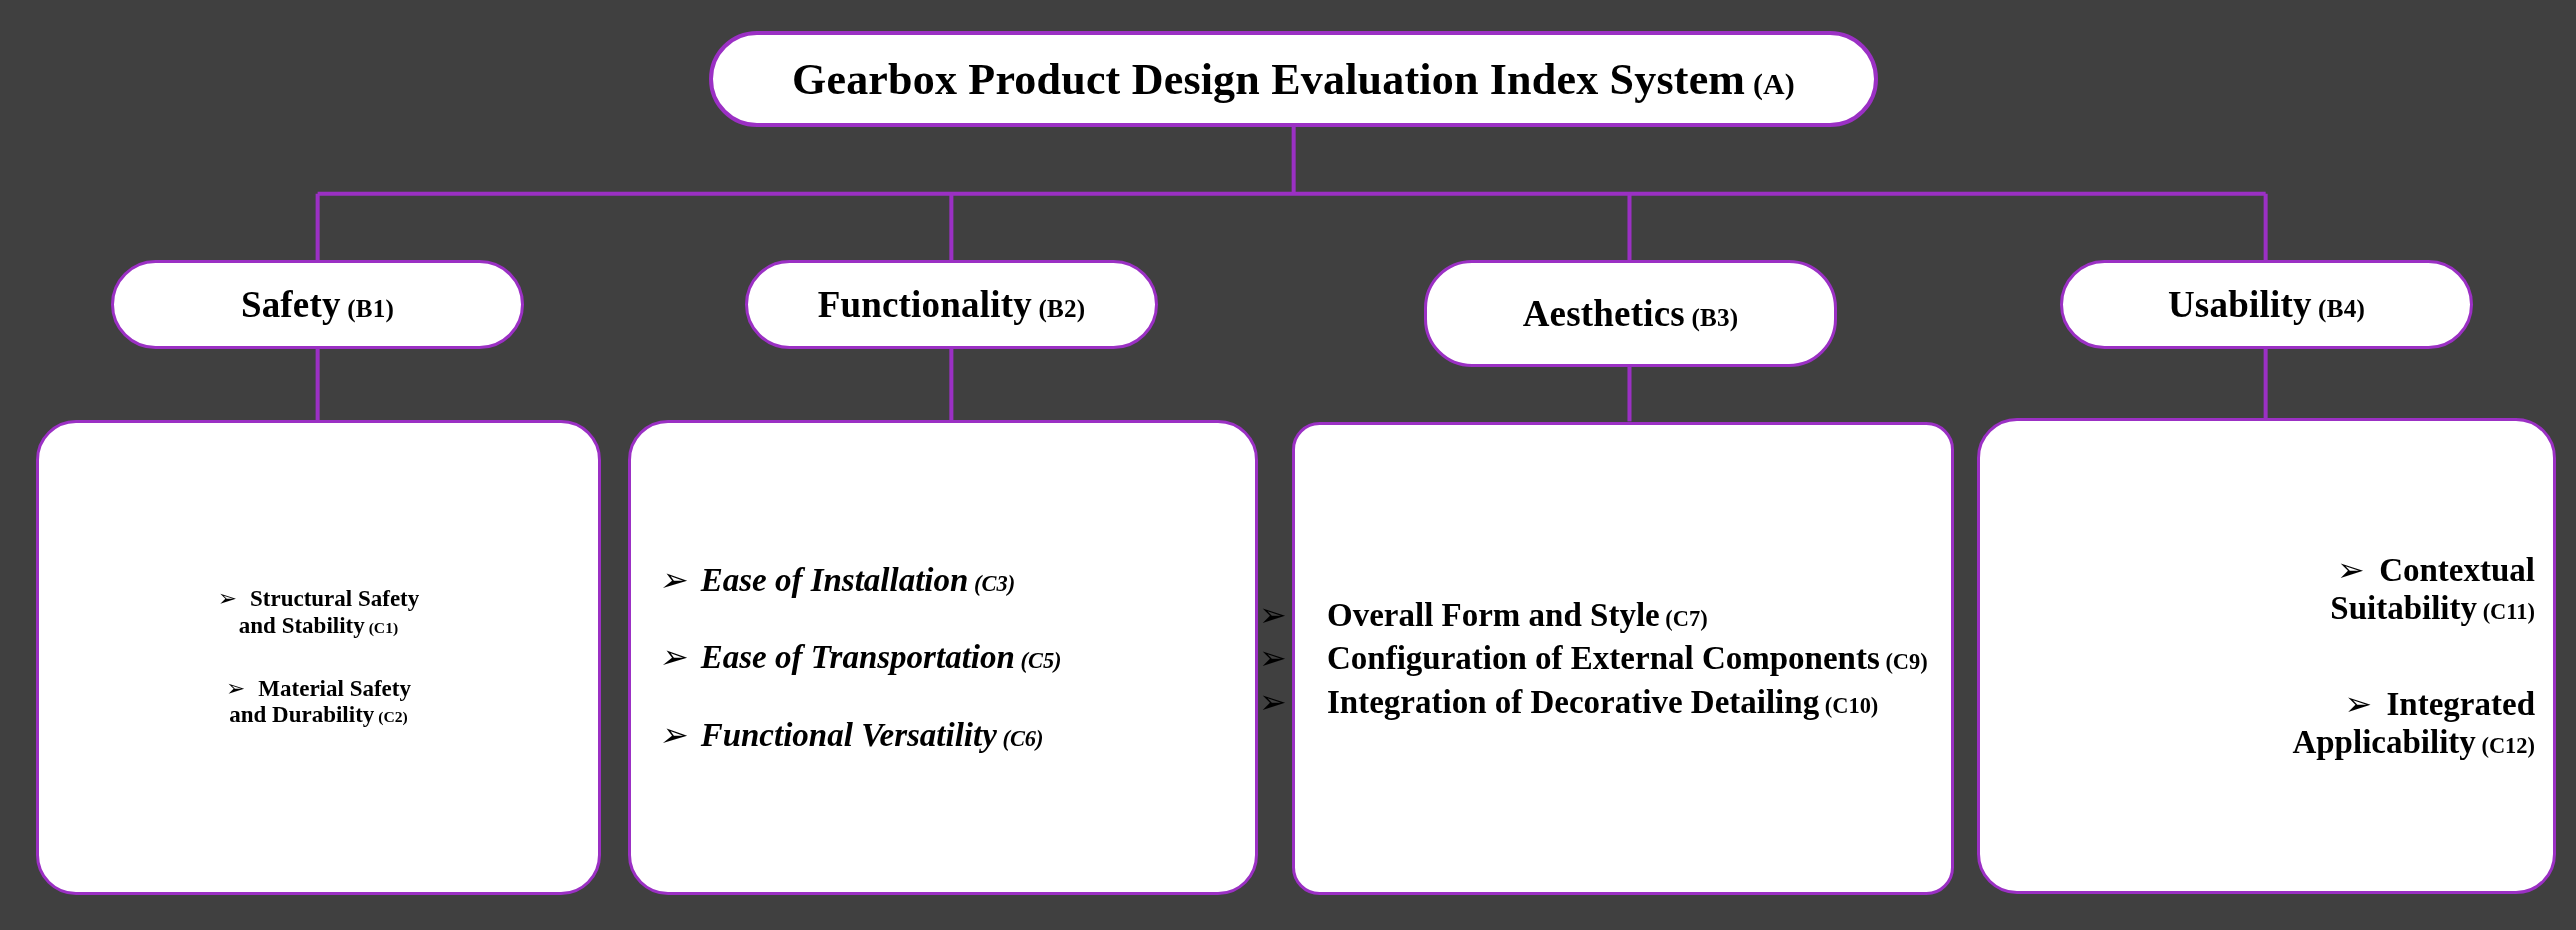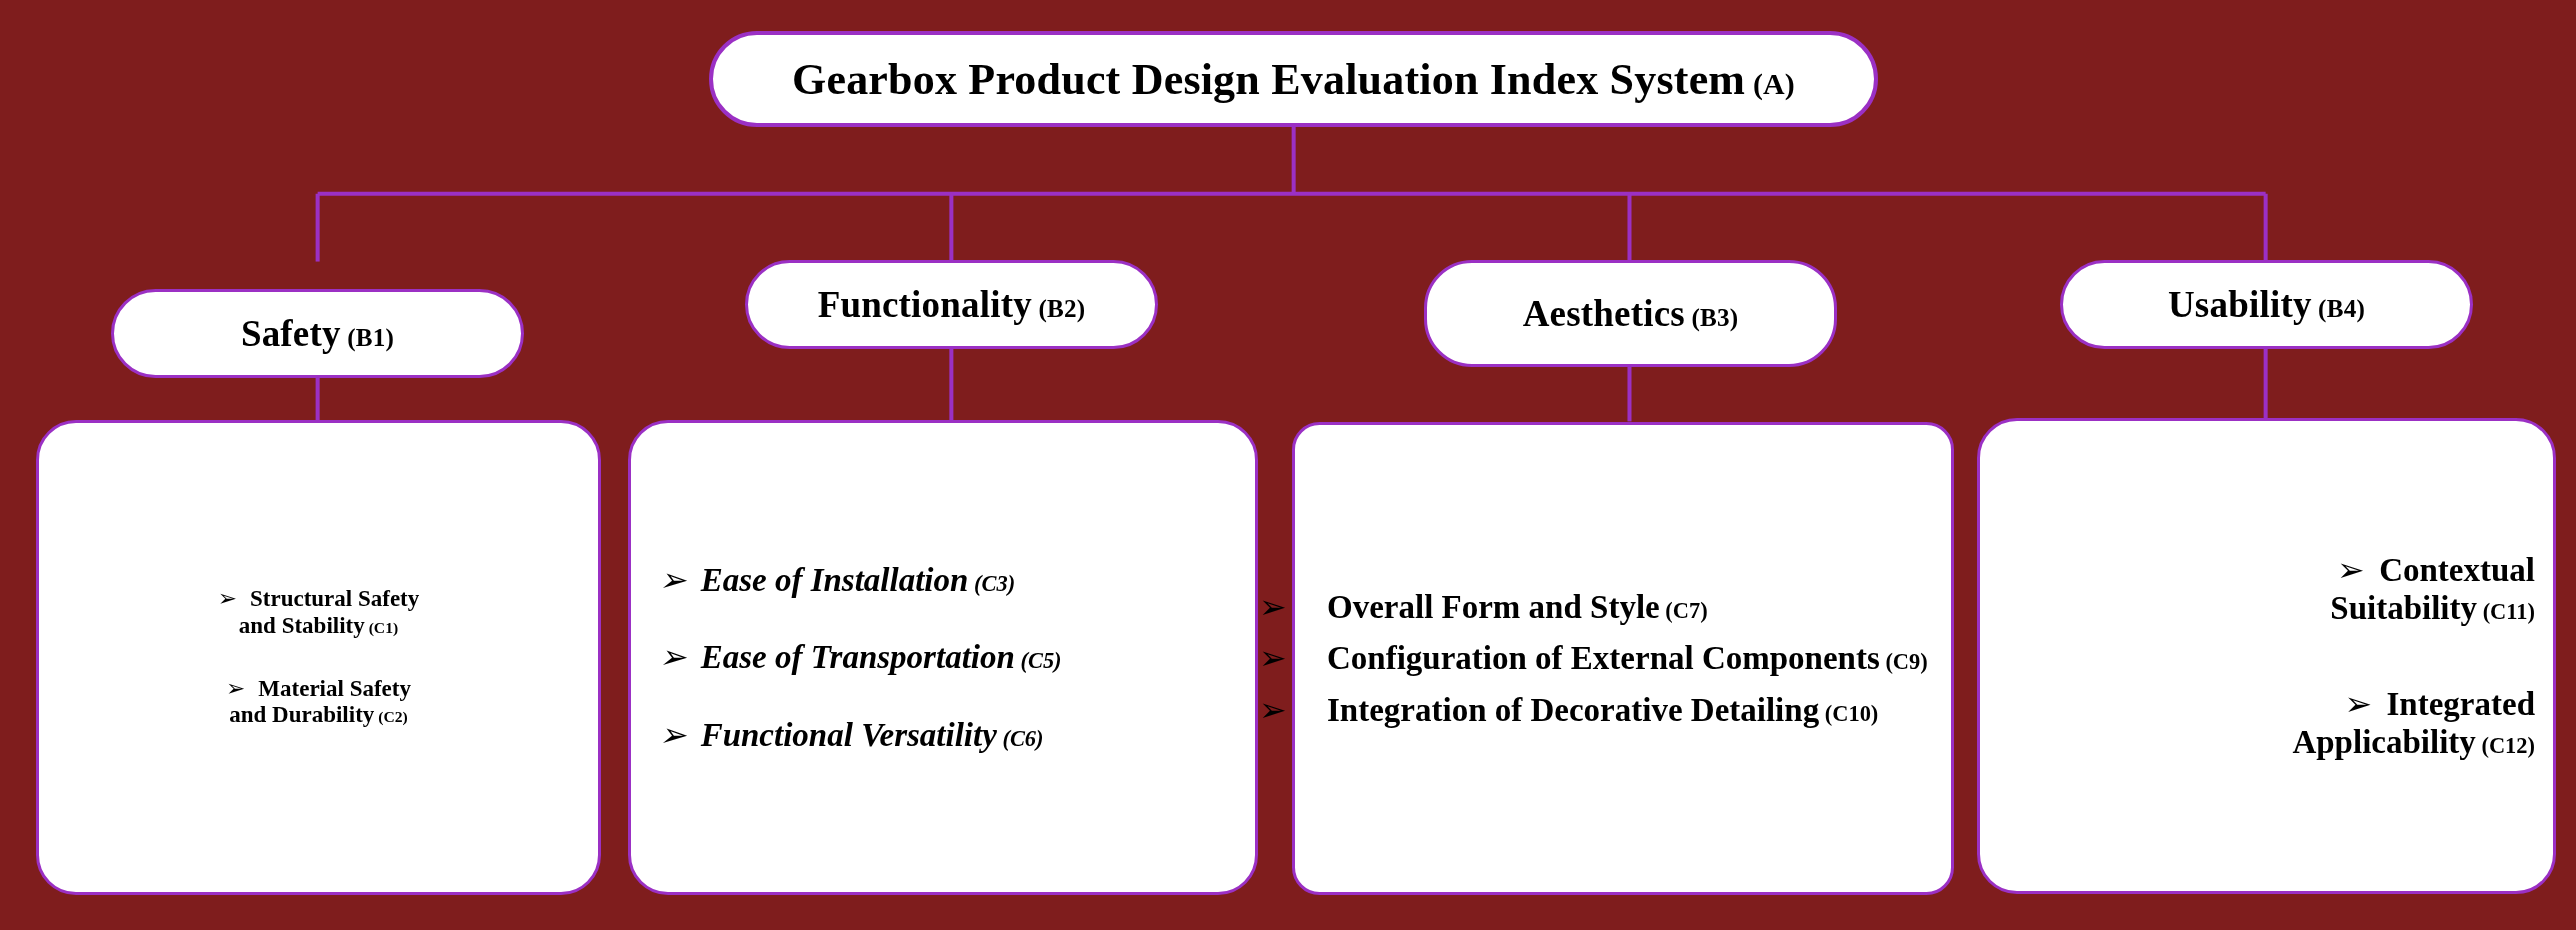--- a/index.html
+++ b/index.html
@@ -4,21 +4,21 @@
 <style>
   html, body {
     margin: 0;
     padding: 0;
     background: #ffffff;
   }
   #canvas {
     position: relative;
     width: 2576px;
     height: 930px;
-    background: #7f1d1d;
+    background: #404040;
     font-family: "Liberation Serif", "DejaVu Serif", serif;
     overflow: hidden;
   }
   #connectors {
     position: absolute;
     left: 0;
     top: 0;
     width: 2576px;
     height: 930px;
     pointer-events: none;
@@ -105,21 +105,21 @@
     gap: 39px;
     font-style: italic;
   }
   .list-func .bullet { margin-right: 14.5px; }
 
   
   .list-aes {
     padding: 0 11.3px 0 16px;
     text-align: left;
     font-size: 33px;
-    gap: 11px;
+    gap: 3px;
   }
   .list-aes .c-item {
     padding-left: 52px;
     text-indent: -52px;
     line-height: 1.22;
   }
   .list-aes .bullet { margin-right: 16px; }
 
   
   .list-use {
@@ -156,21 +156,21 @@
       <line x1="2806" y1="432" x2="2806" y2="520"></line>
     </g>
   </svg>
 
   <div class="node node-root" style="left:709px; top:31px; width:1169px; height:96px;">
     <span class="title-text root-label">
       <span>Gearbox Product Design Evaluation Index System</span><span class="code"> (A)</span>
     </span>
   </div>
 
-  <div class="node node-b" style="left:111px; top:260px; width:413px; height:89px;margin-top:29px;">
+  <div class="node node-b" style="left:111px; top:260px; width:413px; height:89px;">
     <span class="title-text b-label">
       <span>Safety</span><span class="code"> (B1)</span>
     </span>
   </div>
 
   <div class="node node-b" style="left:745px; top:260px; width:413px; height:89px;">
     <span class="title-text b-label">
       <span>Functionality</span><span class="code"> (B2)</span>
     </span>
   </div>

